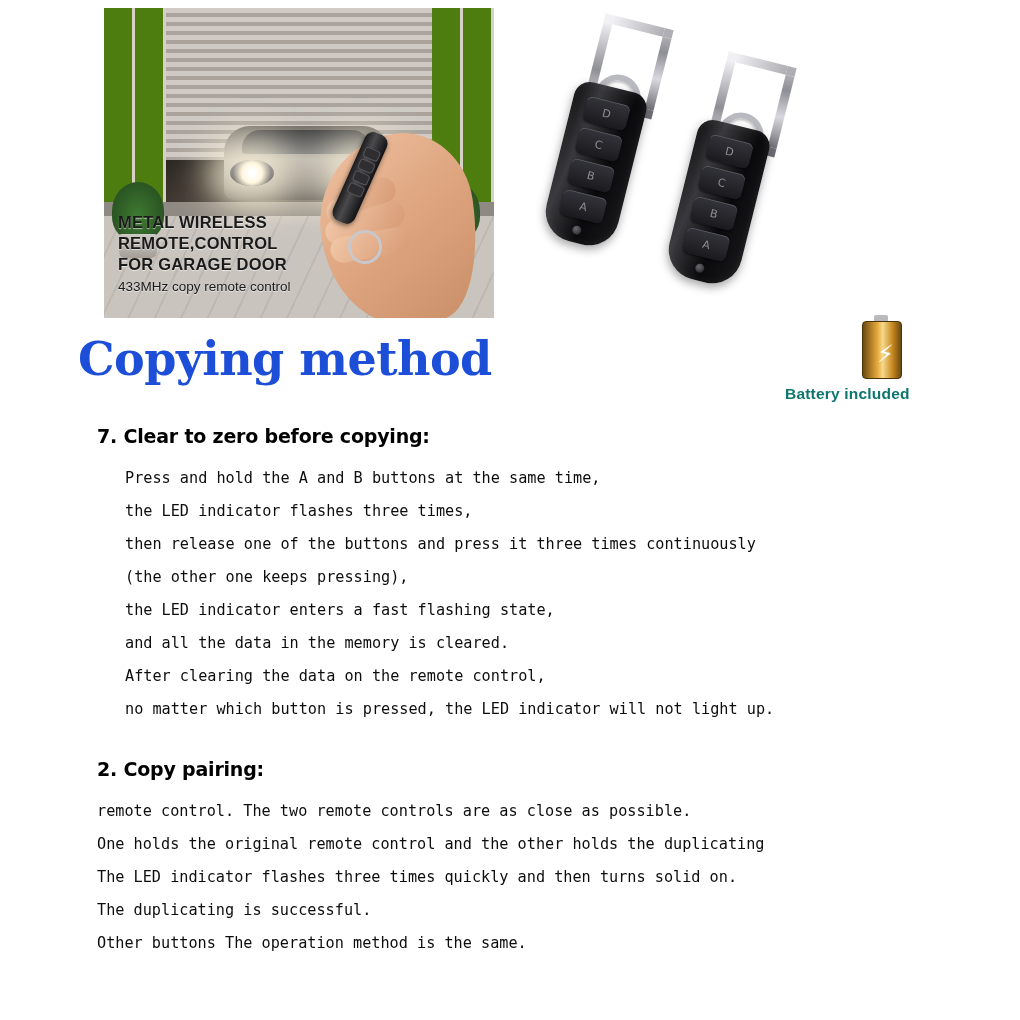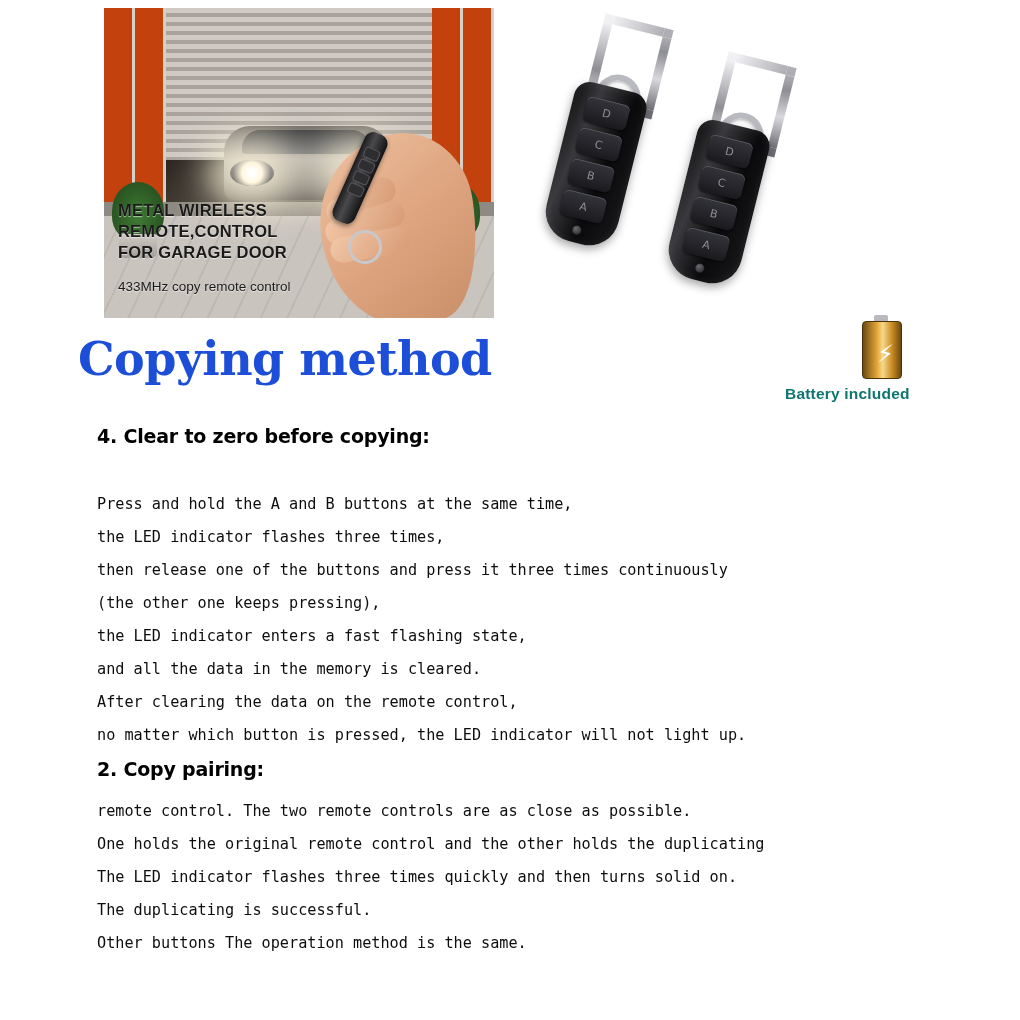--- a/index.html
+++ b/index.html
@@ -16,21 +16,21 @@
   }
 
   
   .hero-photo {
     position: absolute;
     left: 104px;
     top: 8px;
     width: 390px;
     height: 310px;
     overflow: hidden;
-    background: #c2410c;
+    background: #4d7c0f;
   }
   
   .brick-left, .brick-right {
     position: absolute;
     top: 0;
     width: 62px;
     height: 195px;
     background:
       repeating-linear-gradient(to bottom,
         #b2секция 0 0),
@@ -198,21 +198,21 @@
     color: #1a1a1a;
     text-shadow: 0 1px 1px rgba(255,255,255,0.6);
   }
   .photo-caption .big {
     font-size: 16.5px;
     font-weight: bold;
     line-height: 1.28;
     letter-spacing: 0.2px;
   }
   .photo-caption .small {
-    margin-top: 15px;
+    margin-top: 3px;
     font-size: 13.5px;
     line-height: 1.3;
   }
 
   
   .remotes {
     position: absolute;
     left: 540px;
     top: 10px;
     width: 420px;
@@ -351,21 +351,21 @@
 
   .body-block {
     position: absolute;
     left: 97px;
     width: 860px;
     font-family: "DejaVu Sans Mono", monospace;
     font-size: 15.2px;
     color: #0d0d0d;
     line-height: 33px;
   }
-  #block-1 { top: 488px; }
+  #block-1 { top: 462px; margin-left: 28px; }
   #block-2 { top: 795px; }
   .body-block .ln { white-space: pre; }
 </style>
 </head>
 <body>
 
 <div class="hero-photo">
   <div class="brick-left"></div>
   <div class="brick-right"></div>
   <div class="shutter"></div>
@@ -435,21 +435,21 @@
     <div class="cap"></div>
     <div class="cell">
       <div class="bolt">⚡</div>
     </div>
   </div>
   <div class="battery-label">Battery included</div>
 </div>
 
 <div class="headline">Copying method</div>
 
-<div class="section-title" id="title-1">4. Clear to zero before copying:</div>
+<div class="section-title" id="title-1">7. Clear to zero before copying:</div>
 <div class="body-block" id="block-1">
   <div class="ln">Press and hold the A and B buttons at the same time,</div>
   <div class="ln">the LED indicator flashes three times,</div>
   <div class="ln">then release one of the buttons and press it three times continuously</div>
   <div class="ln">(the other one keeps pressing),</div>
   <div class="ln">the LED indicator enters a fast flashing state,</div>
   <div class="ln">and all the data in the memory is cleared.</div>
   <div class="ln">After clearing the data on the remote control,</div>
   <div class="ln">no matter which button is pressed, the LED indicator will not light up.</div>
 </div>

